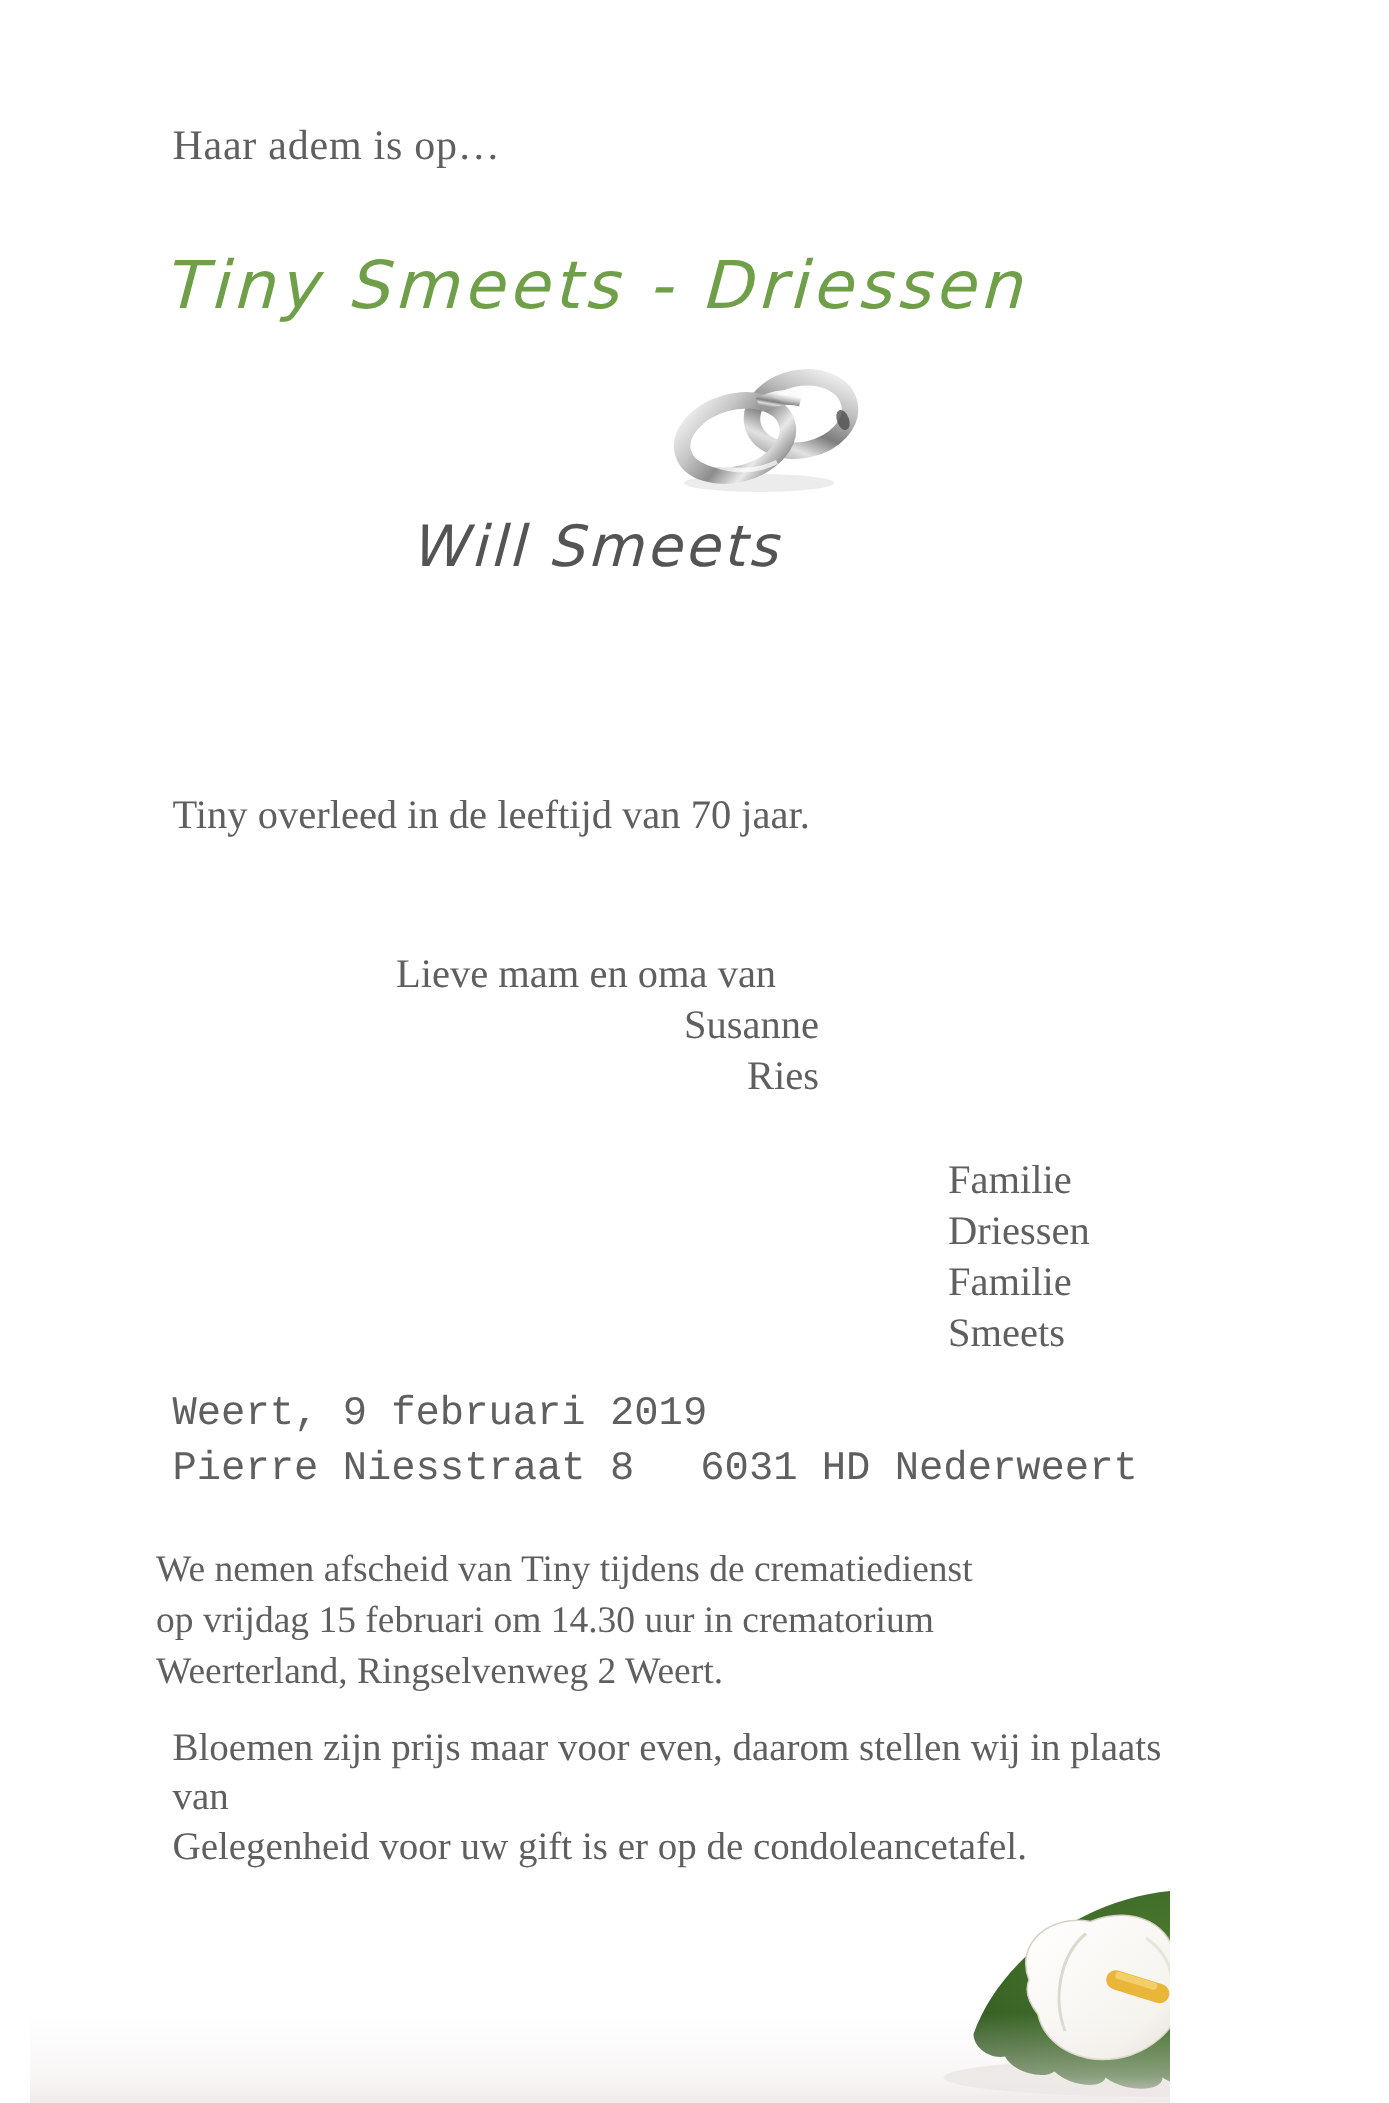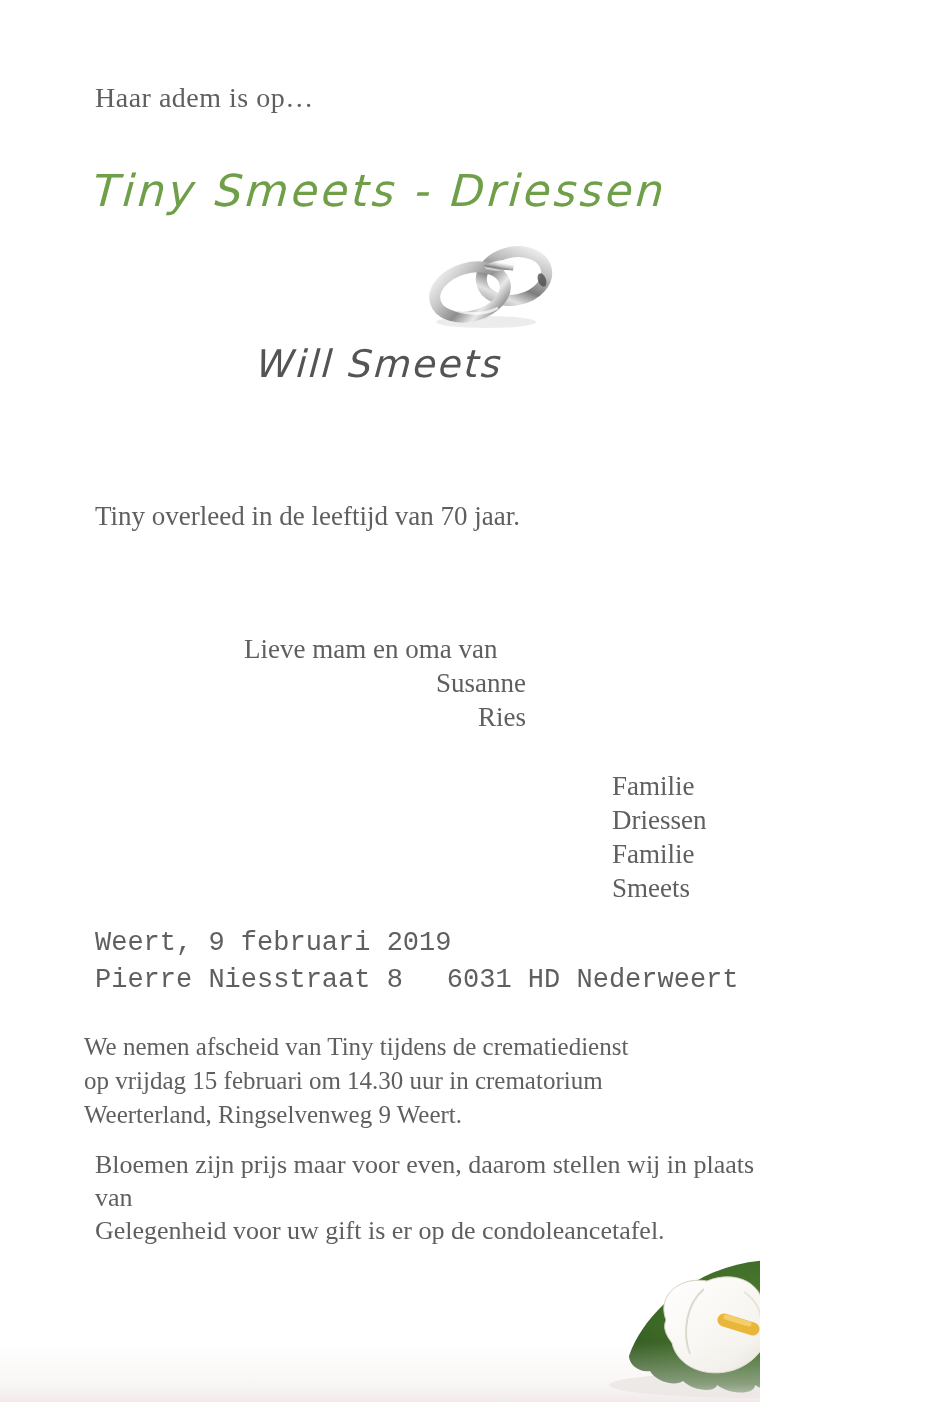--- a/index.html
+++ b/index.html
@@ -8,20 +8,21 @@
     background: #ffffff;
   }
   .page {
     position: relative;
     width: 760px;
     height: 1402px;
     background: #ffffff;
     overflow: hidden;
     font-family: "Liberation Serif", serif;
     color: #5f5f5f;
+    margin-left: 20px;
   }
   .opening-line {
     position: absolute;
     left: 95px;
     top: 82px;
     font-size: 28px;
     letter-spacing: 0.5px;
   }
   .deceased-title {
     position: absolute;
@@ -52,21 +53,21 @@
     font-family: "DejaVu Sans", sans-serif;
     font-style: italic;
     font-size: 38px;
     letter-spacing: 2px;
     color: #545454;
     transform: skewX(-4deg);
   }
   .age-line {
     position: absolute;
     left: 95px;
-    top: 501px;
+    top: 528px;
     font-size: 27px;
   }
   .family-block {
     position: absolute;
     left: 244px;
     top: 632px;
     font-size: 27px;
     line-height: 34px;
   }
   .family-block .daughter { margin-left: 152px; text-align: right; }
@@ -178,21 +179,21 @@
   <div class="meta-block">
     <div>Weert, 9 februari 2019</div>
     <div>
       <span>Pierre Niesstraat 8</span><span class="address-gap"></span><span>6031 HD Nederweert</span>
     </div>
   </div>
 
   <div class="ceremony-block">
     <div>We nemen afscheid van Tiny tijdens de crematiedienst</div>
     <div>op vrijdag 15 februari om 14.30 uur in crematorium</div>
-    <div>Weerterland, Ringselvenweg 9 Weert.</div>
+    <div>Weerterland, Ringselvenweg 2 Weert.</div>
   </div>
 
   <div class="flowers-block">
     <div>Bloemen zijn prijs maar voor even, daarom stellen wij in plaats van</div>
     <div>Gelegenheid voor uw gift is er op de condoleancetafel.</div>
   </div>
 
   <div class="lily-wrap">
     <svg width="332" height="170" viewBox="0 0 332 170">
       <defs>

